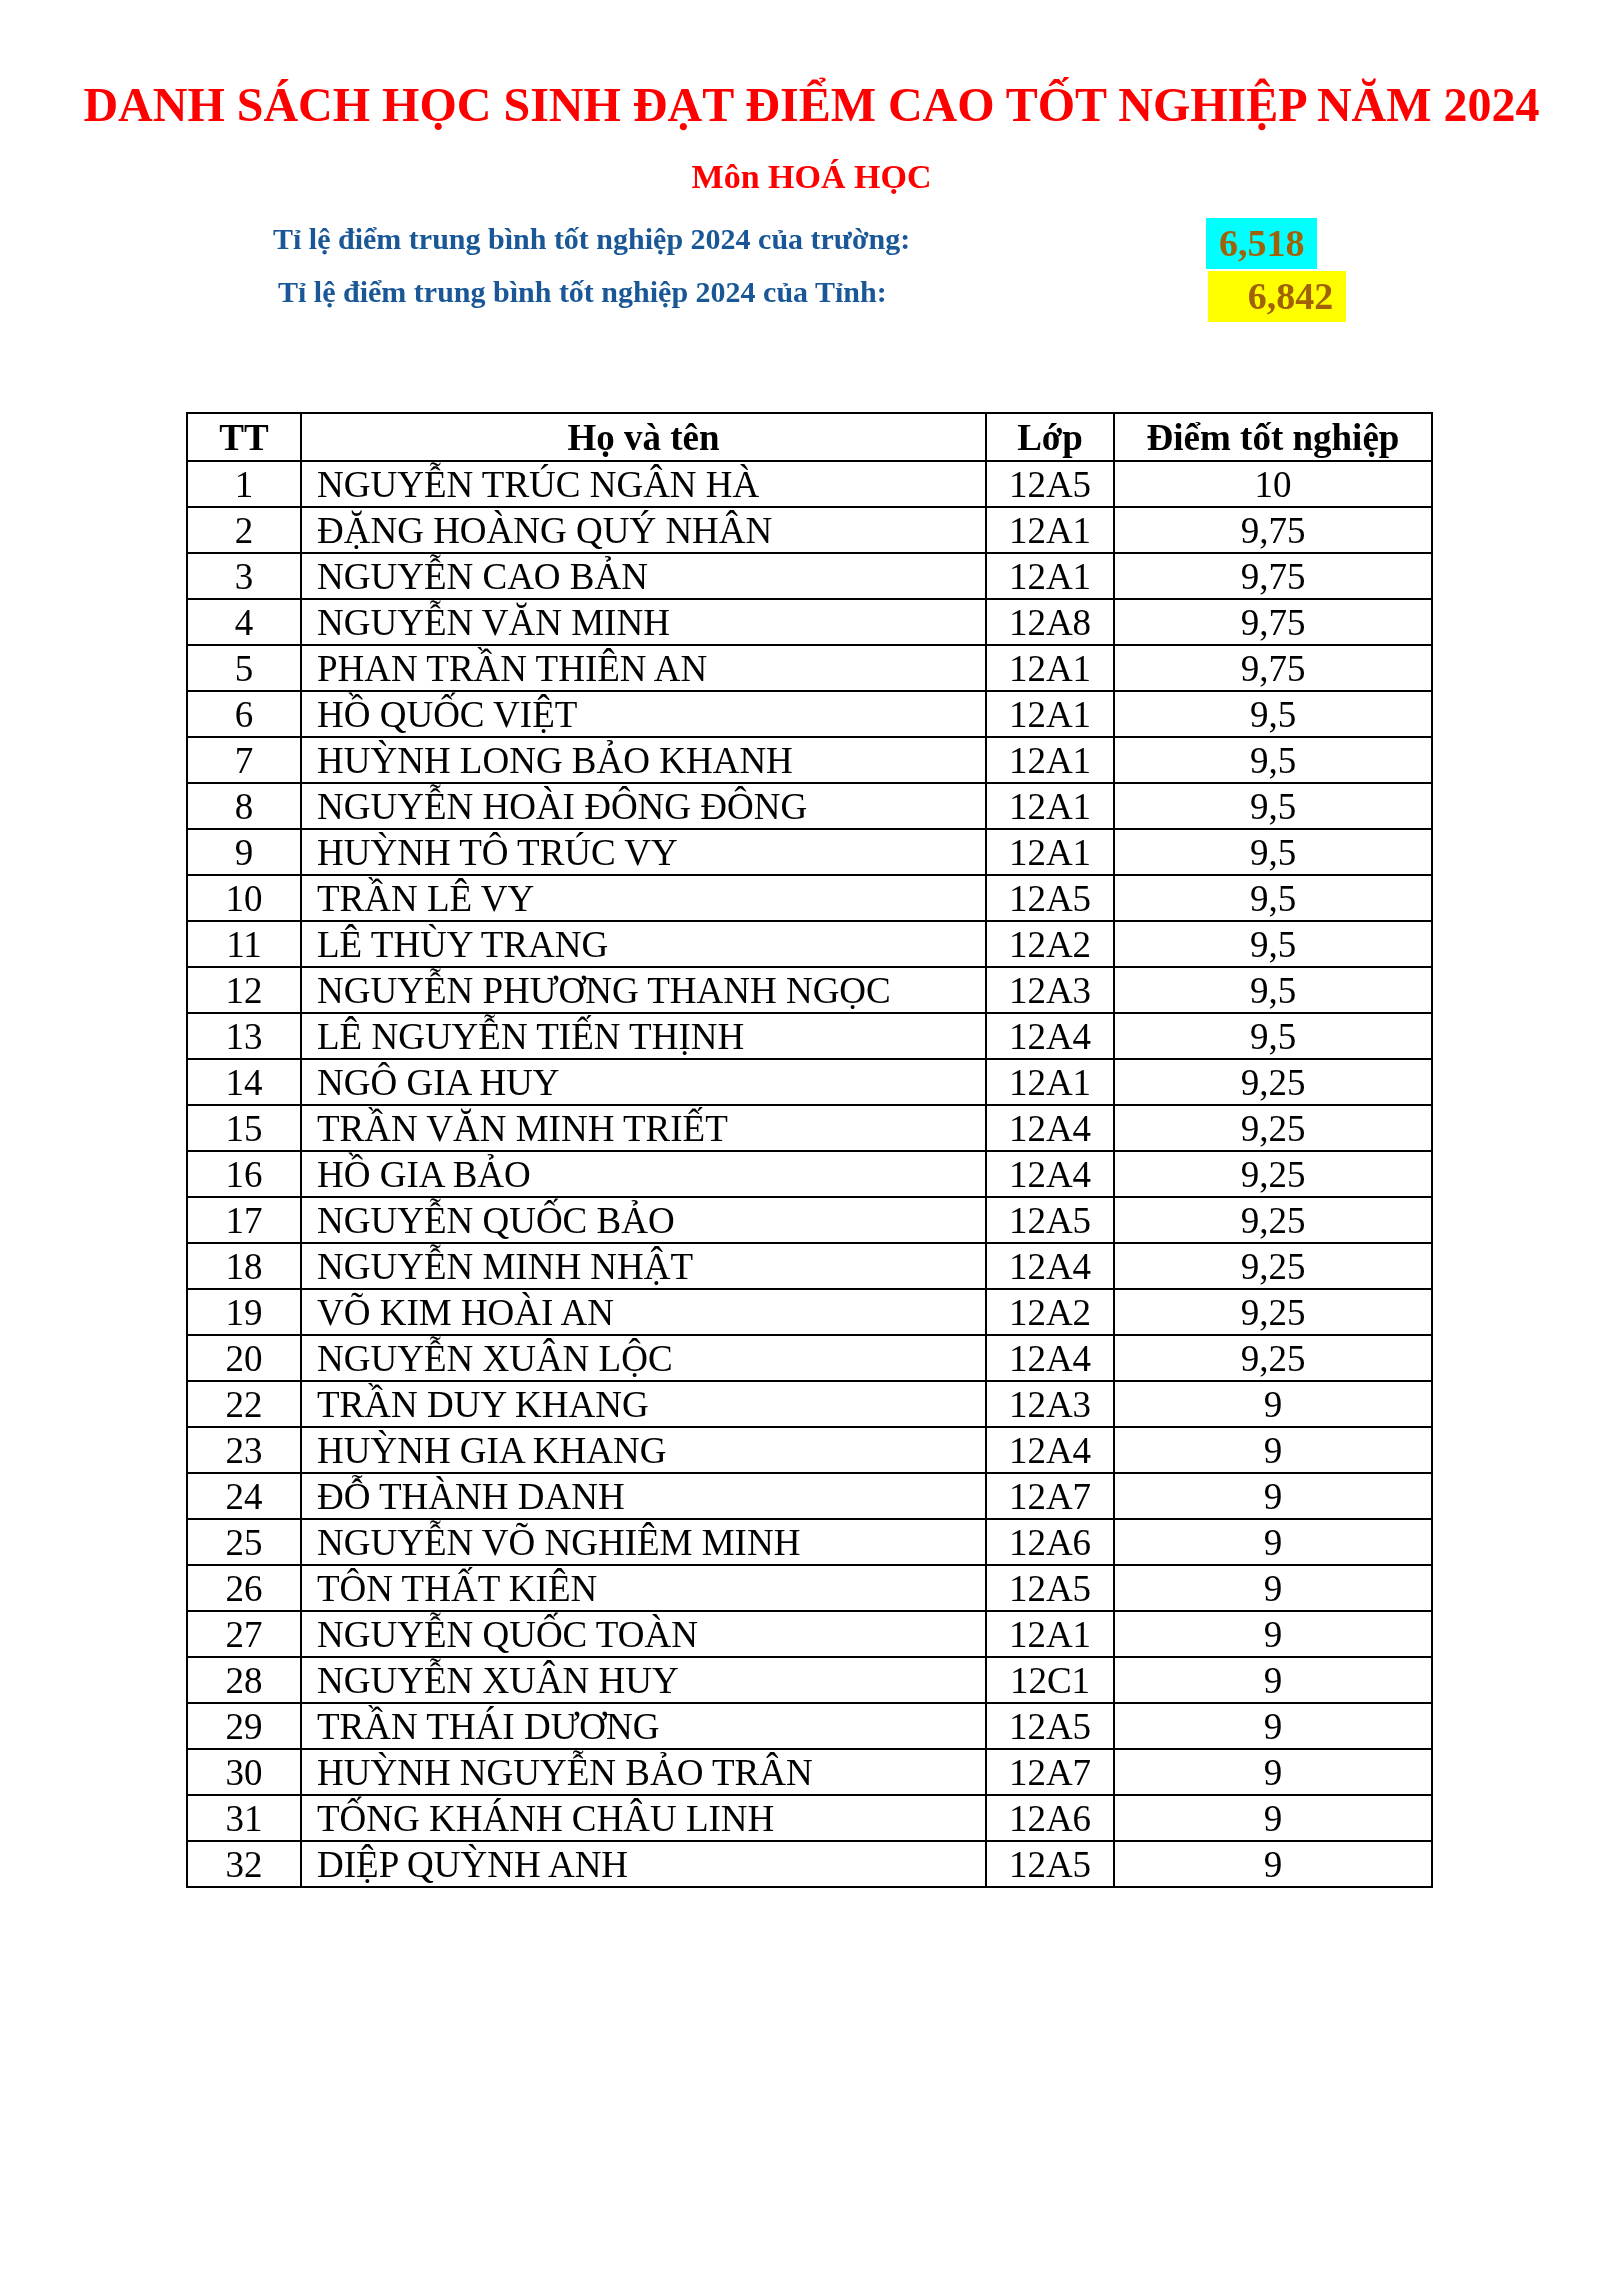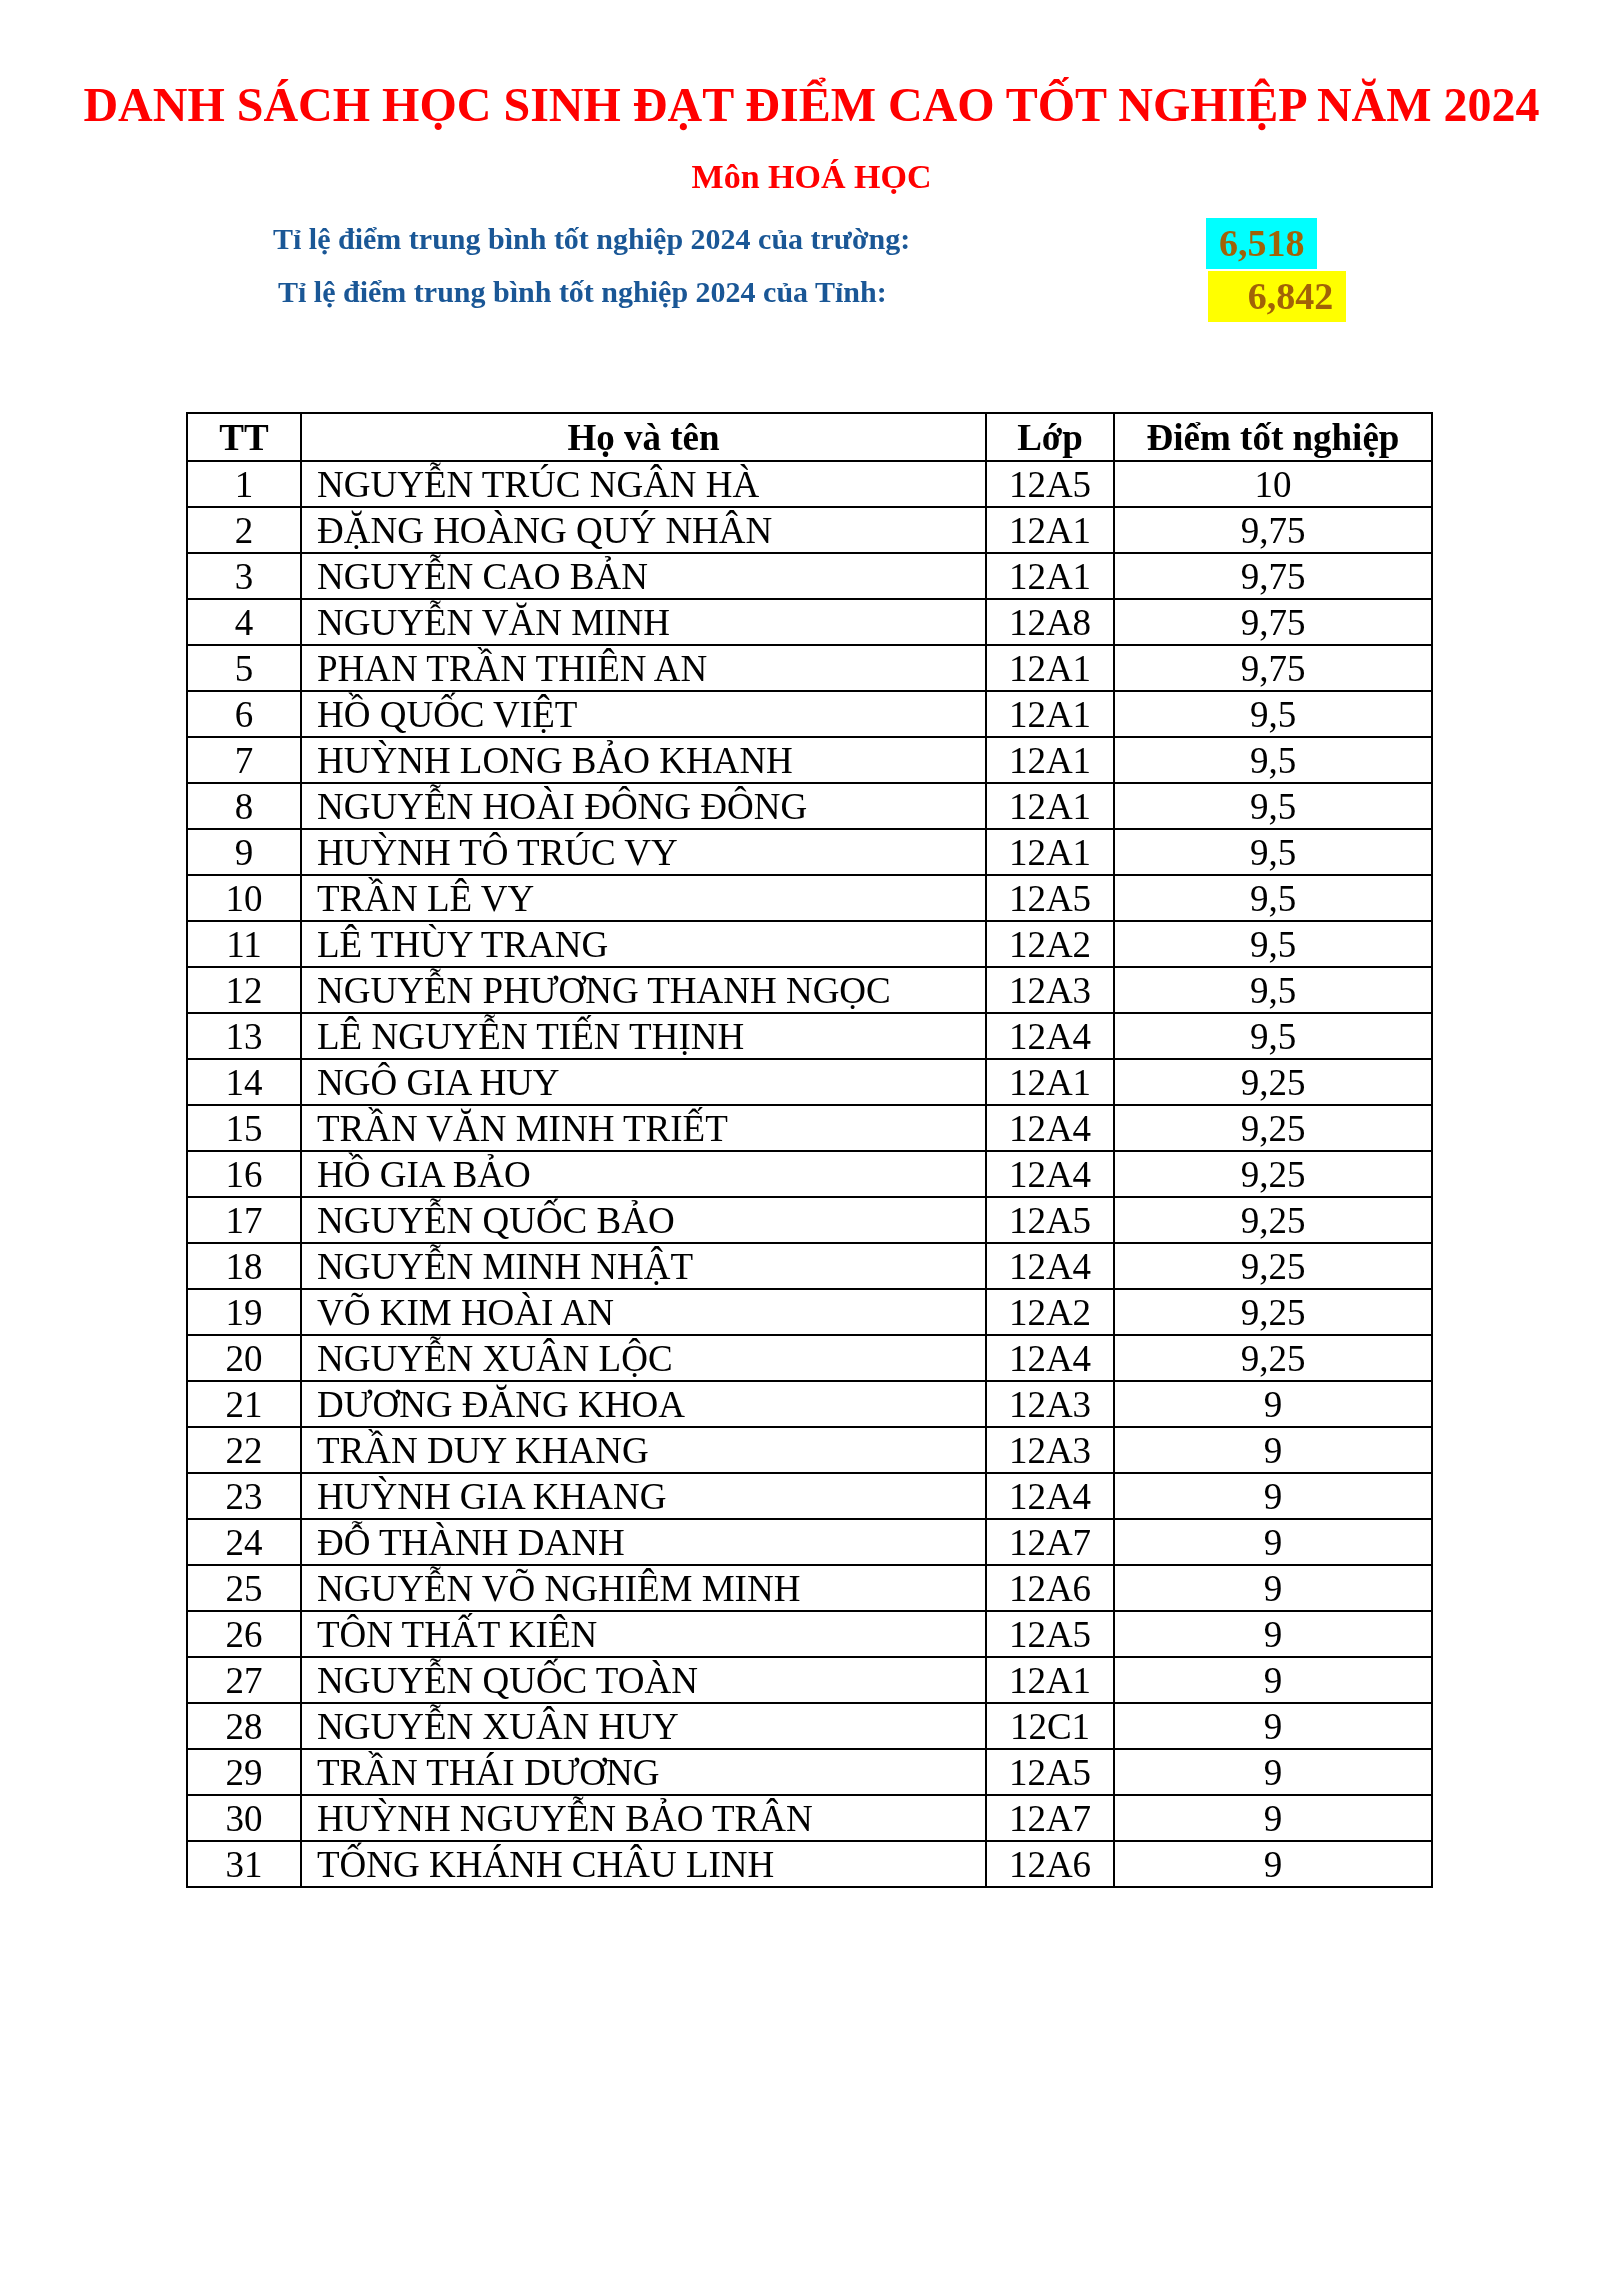--- a/index.html
+++ b/index.html
@@ -247,26 +247,20 @@
           <td class="lop">12A2</td>
           <td class="diem">9,25</td>
         </tr>
         <tr>
           <td class="tt">20</td>
           <td class="name">NGUYỄN XUÂN LỘC</td>
           <td class="lop">12A4</td>
           <td class="diem">9,25</td>
         </tr>
         <tr>
-          <td class="tt">21</td>
-          <td class="name">DƯƠNG ĐĂNG KHOA</td>
-          <td class="lop">12A3</td>
-          <td class="diem">9</td>
-        </tr>
-        <tr>
           <td class="tt">22</td>
           <td class="name">TRẦN DUY KHANG</td>
           <td class="lop">12A3</td>
           <td class="diem">9</td>
         </tr>
         <tr>
           <td class="tt">23</td>
           <td class="name">HUỲNH GIA KHANG</td>
           <td class="lop">12A4</td>
           <td class="diem">9</td>
@@ -312,17 +306,23 @@
           <td class="name">HUỲNH NGUYỄN BẢO TRÂN</td>
           <td class="lop">12A7</td>
           <td class="diem">9</td>
         </tr>
         <tr>
           <td class="tt">31</td>
           <td class="name">TỐNG KHÁNH CHÂU LINH</td>
           <td class="lop">12A6</td>
           <td class="diem">9</td>
         </tr>
+        <tr>
+          <td class="tt">32</td>
+          <td class="name">DIỆP QUỲNH ANH</td>
+          <td class="lop">12A5</td>
+          <td class="diem">9</td>
+        </tr>
       </tbody>
   </table>
 
 </div>
 
 
 </body></html>

